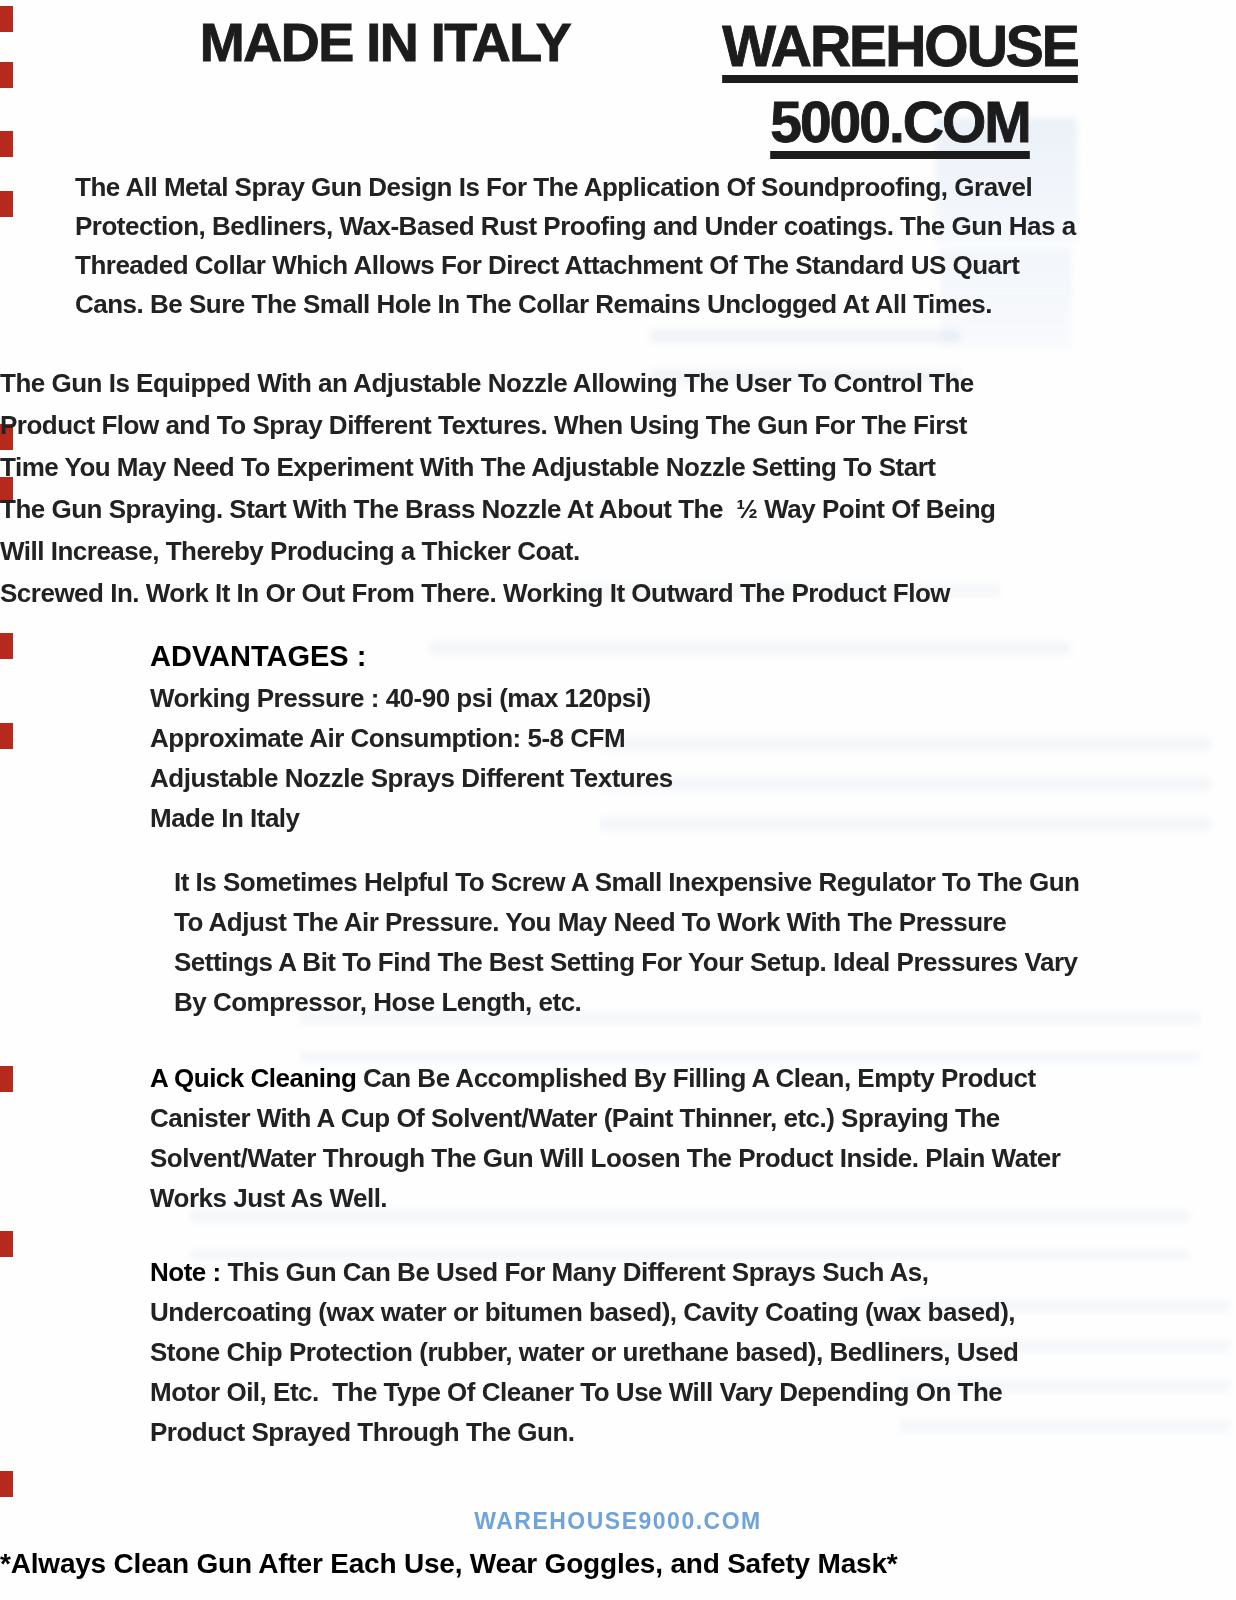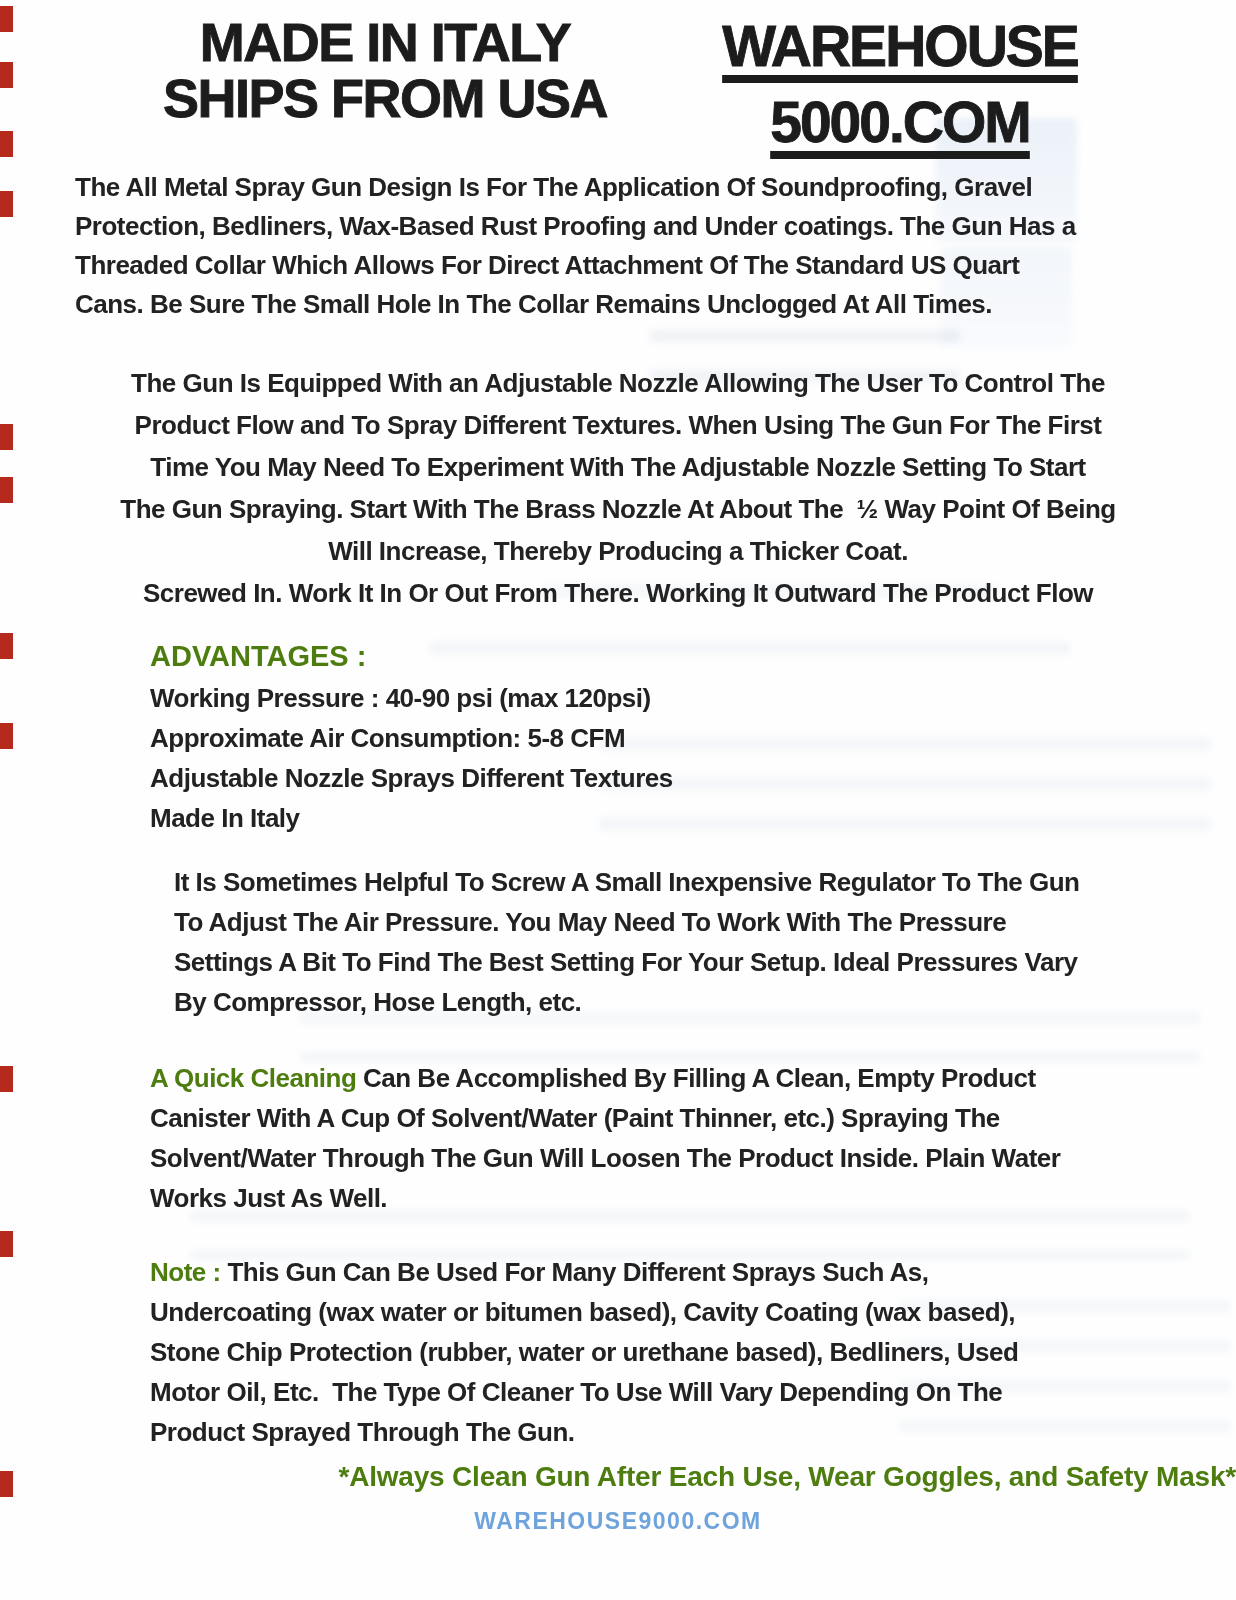--- a/index.html
+++ b/index.html
@@ -32,31 +32,31 @@
   
   .doc {
     position: absolute;
     font-weight: bold;
     color: #222222;
     font-size: 26px;
     letter-spacing: -0.5px;
   }
   .ln { white-space: pre; }
   #p1    { left: 75px;  top: 168px;  line-height: 39px; }
-  #p2    { left: 0;     top: 362px;  width: 1236px; text-align: center; line-height: 42px; }
+  #p2    { left: 0;     top: 362px;  width: 1236px; text-align: left; line-height: 42px; }
   #adv   { left: 150px; top: 634px;  line-height: 40px; }
   #adv .heading { font-size: 29px; line-height: 44px; letter-spacing: 0; }
   #reg   { left: 142px; top: 862px;  line-height: 40px; margin-left: 32px; }
   #clean { left: 150px; top: 1058px; line-height: 40px; }
   #note  { left: 150px; top: 1252px; line-height: 40px; }
 
-  .pink { color: #4d7c0f; }
+  .pink { color: #000000; }
   #footer-safety {
-    left: 0; top: 1458px; width: 1236px;
-    text-align: right; font-size: 28px; line-height: 38px;
+    left: 0; top: 1545px; width: 1236px;
+    text-align: left; font-size: 28px; line-height: 38px;
     letter-spacing: -0.2px;
   }
   #footer-site {
     left: 0; top: 1500px; width: 1236px;
     text-align: center; font-size: 23px; line-height: 42px;
     color: #6fa3dc; letter-spacing: 1.5px; font-weight: bold;
   }
 
   
   .redmark {
@@ -106,21 +106,20 @@
   <div class="ghost ghost-lines" style="left:650px; top:330px;  width:310px; height:66px;"></div>
   <div class="ghost ghost-lines" style="left:540px; top:585px;  width:460px; height:38px; opacity:.3;"></div>
   <div class="ghost ghost-lines" style="left:430px; top:642px;  width:640px; height:40px; opacity:.35;"></div>
   <div class="ghost ghost-lines" style="left:600px; top:738px;  width:610px; height:96px; opacity:.35;"></div>
   <div class="ghost ghost-lines" style="left:300px; top:1012px; width:900px; height:50px; opacity:.3;"></div>
   <div class="ghost ghost-lines" style="left:190px; top:1210px; width:1000px; height:50px; opacity:.3;"></div>
   <div class="ghost ghost-lines" style="left:900px; top:1300px; width:330px; height:160px; opacity:.3;"></div>
 
   <div class="hdr hdr-left">
     <div class="ln">MADE IN ITALY</div>
-    <div class="ln">SHIPS FROM USA</div>
   </div>
 
   <div class="hdr hdr-right">
     <div class="ln u">WAREHOUSE</div>
     <div class="ln u">5000.COM</div>
   </div>
 
   <div class="doc" id="p1">
     <div class="ln">The All Metal Spray Gun Design Is For The Application Of Soundproofing, Gravel</div>
     <div class="ln">Protection, Bedliners, Wax-Based Rust Proofing and Under coatings. The Gun Has a</div>

